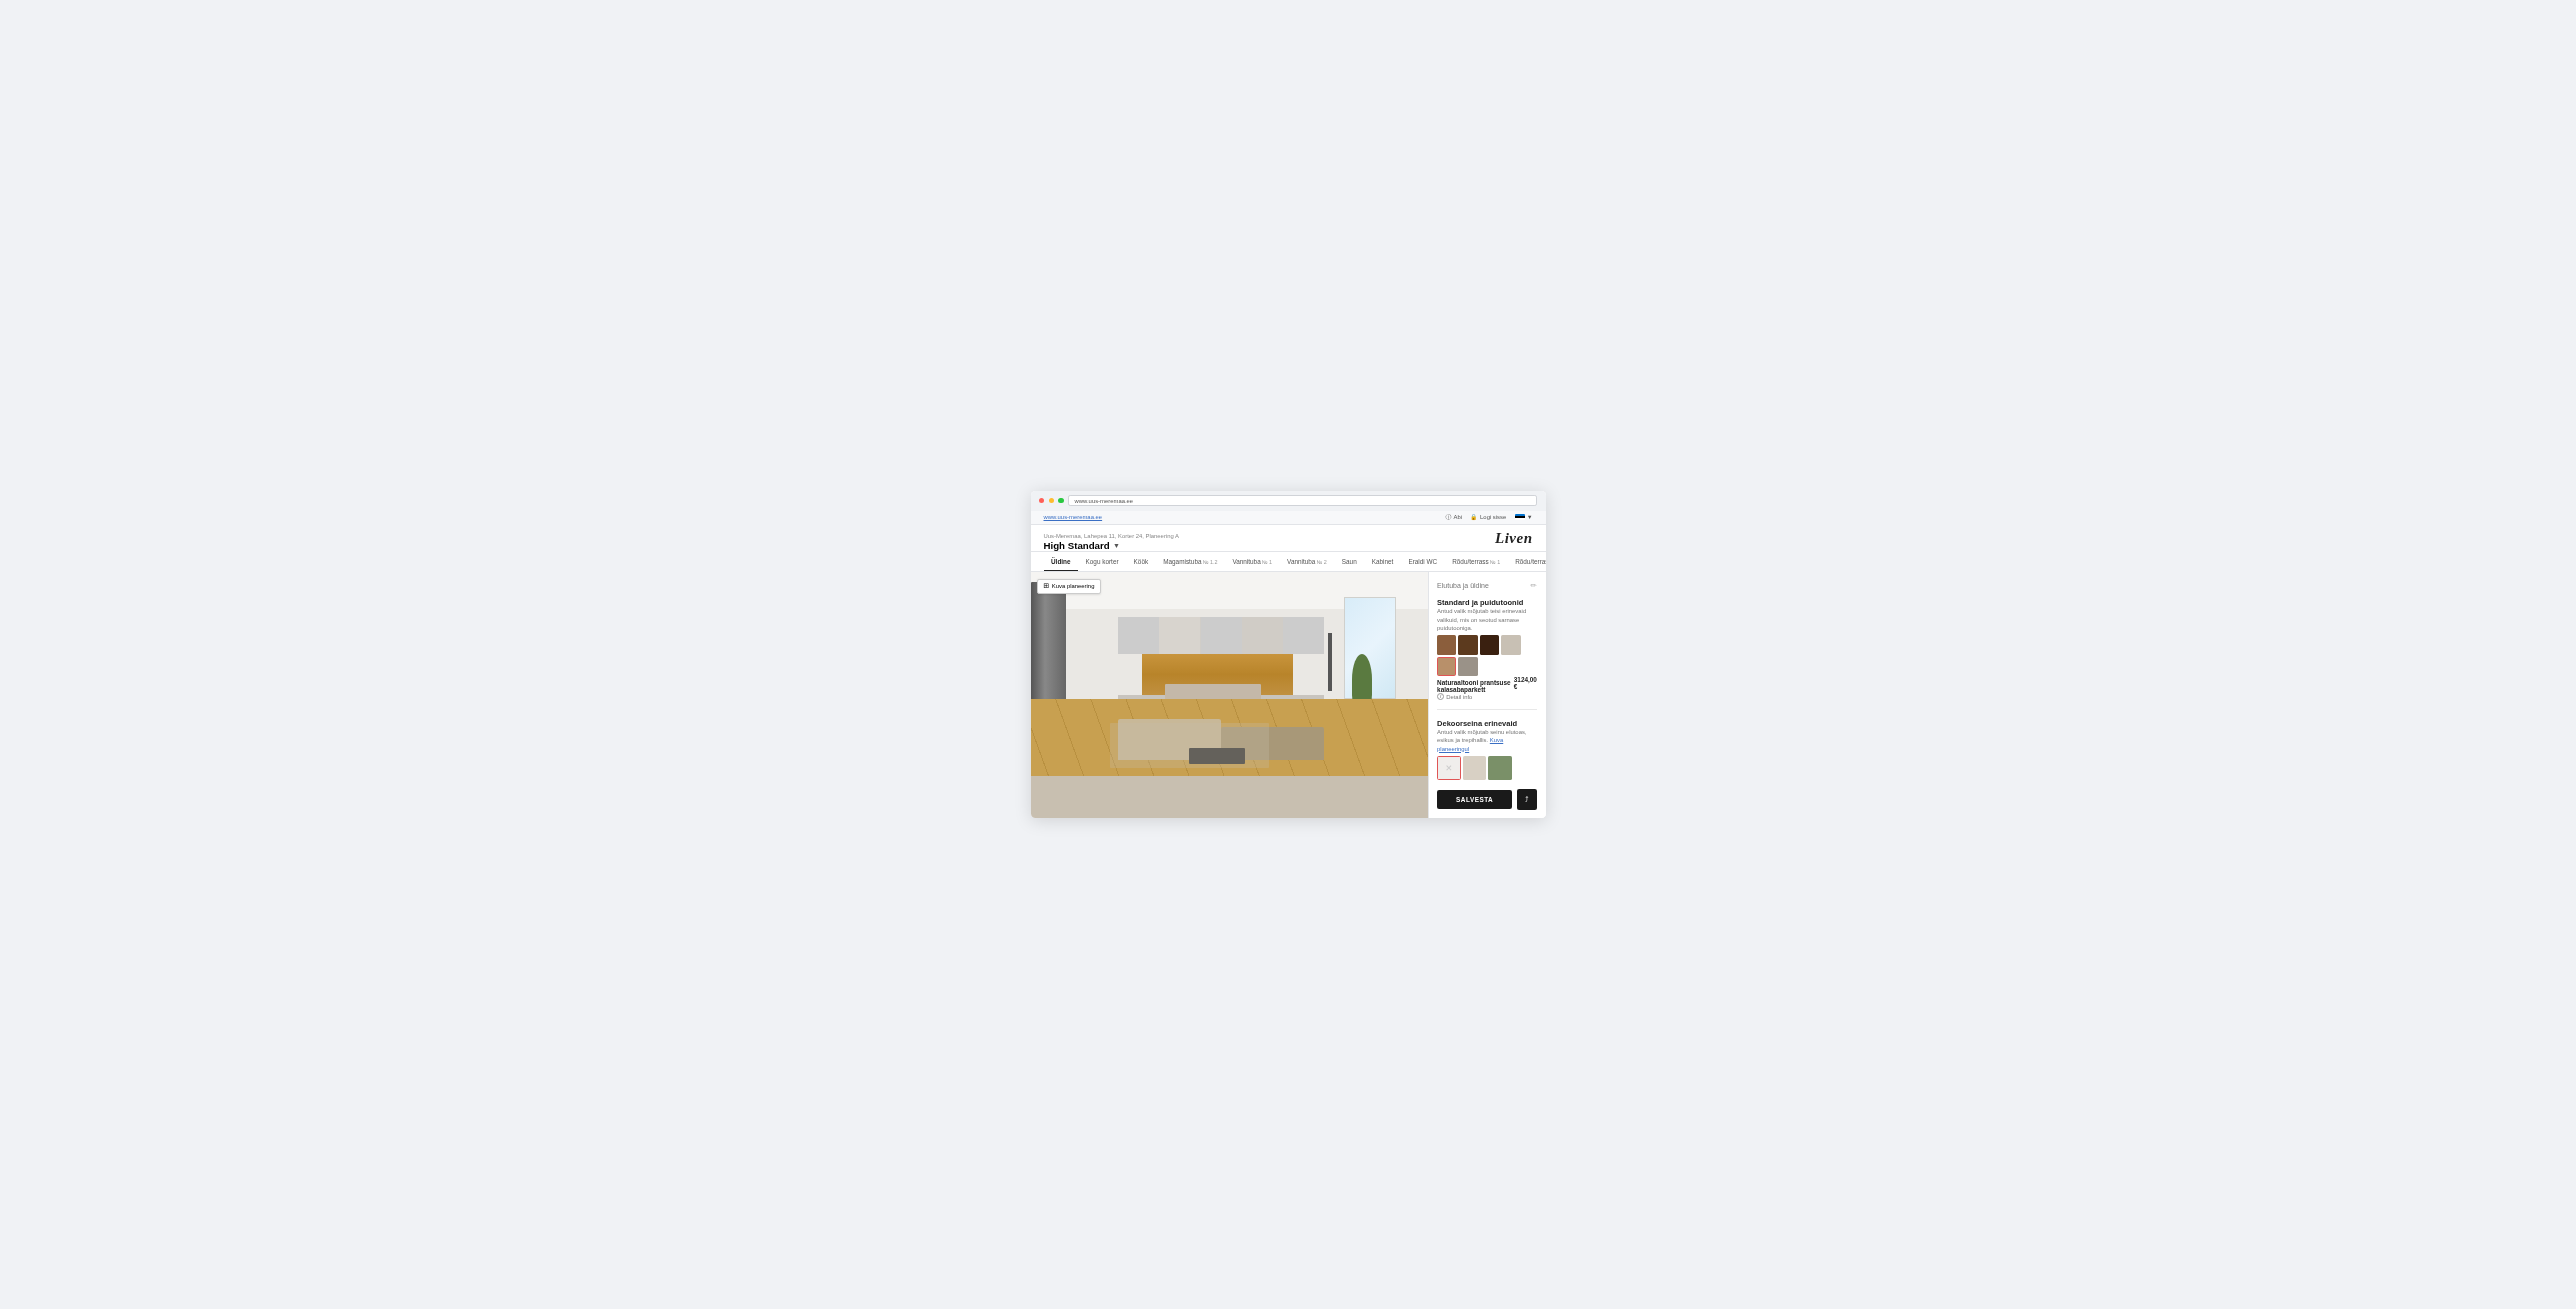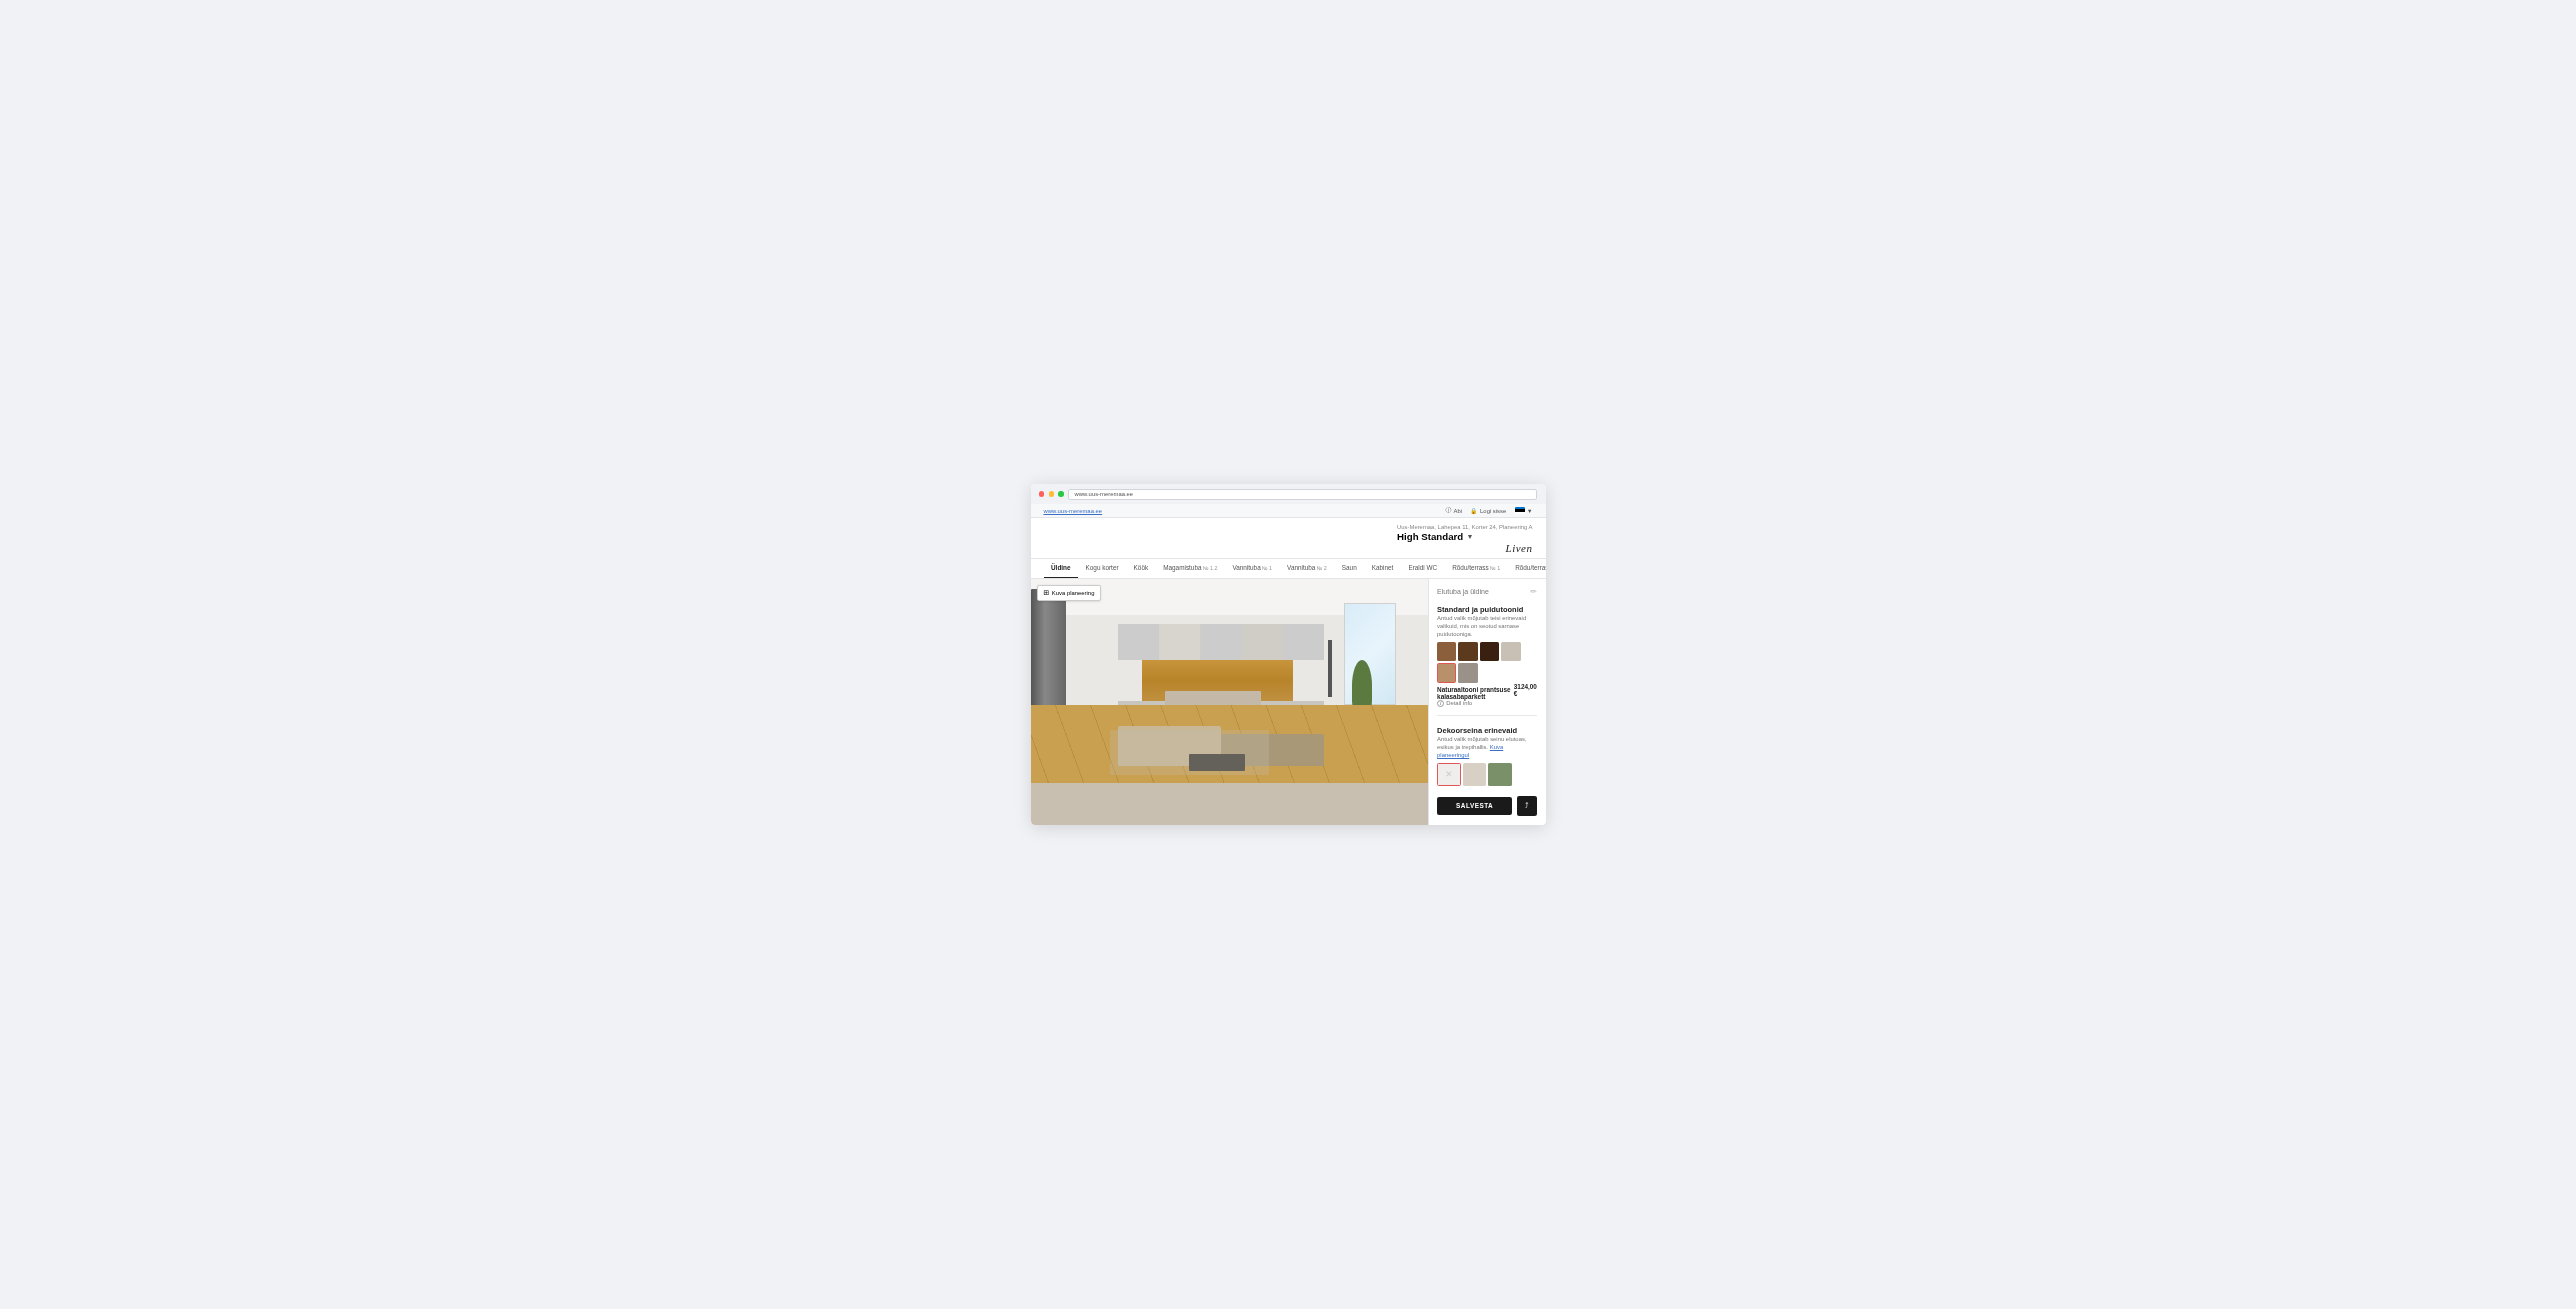--- a/index.html
+++ b/index.html
@@ -9,26 +9,26 @@
     .browser-dot { width: 5.4px; height: 5.4px; border-radius: 50%; }
     .dot-red { background: #ff5f57; }
     .dot-yellow { background: #febc2e; }
     .dot-green { background: #28c840; }
     .address-bar { flex: 1; background: #fff; border: 0.5px solid #d0d3d8; border-radius: 2.1px; padding: 1.6px 5.4px; font-size: 5.9px; color: #555; }
     .header-bar { background: #f7f8fa; border-bottom: 0.5px solid #e2e4e8; padding: 2.1px 13px; display: flex; align-items: center; justify-content: space-between; font-size: 5.9px; color: #555; }
     .header-bar a { color: #3a6fc4; text-decoration: underline; font-size: 5.9px; }
     .header-right { display: flex; align-items: center; gap: 8.6px; }
     .header-right-item { display: flex; align-items: center; gap: 2.1px; cursor: pointer; }
     .flag { width: 9.7px; height: 6.4px; background: linear-gradient(to bottom, #0072CE 33%, #000 33%, #000 66%, #fff 66%); border-radius: 1.1px; display: inline-block; }
-    .brand-header { background: #fff; padding: 5.4px 13px 0 13px; display: flex; align-items: flex-end; justify-content: space-between; border-bottom: 0.5px solid #e2e4e8; flex-direction: column; }
+    .brand-header { background: #fff; padding: 5.4px 13px 0 13px; display: flex; align-items: flex-end; justify-content: space-between; border-bottom: 0.5px solid #e2e4e8; }
     .brand-left { display: flex; flex-direction: column; gap: 1.1px; }
     .breadcrumb-text { font-size: 5.9px; color: #888; }
     .property-title { font-size: 9.7px; font-weight: 700; display: flex; align-items: center; gap: 3.2px; cursor: pointer; }
     .chevron-down { font-size: 7px; color: #555; }
-    .liven-logo { font-family: Georgia, serif; font-size: 11px; font-style: italic; color: #222; letter-spacing: 0.5px; padding-bottom: 4.3px; }
+    .liven-logo { font-family: Georgia, serif; font-size: 15px; font-style: italic; color: #222; letter-spacing: 0.5px; padding-bottom: 4.3px; font-weight: bold; }
     .nav-tabs { background: #fff; border-bottom: 0.5px solid #e2e4e8; padding: 0 13px; display: flex; align-items: center; gap: 0; overflow-x: auto; }
     .nav-tab { padding: 5.4px 7.5px; font-size: 6.4px; color: #555; cursor: pointer; white-space: nowrap; border-bottom: 1.1px solid transparent; }
     .nav-tab.active { color: #222; font-weight: 600; border-bottom: 1.1px solid #222; }
     .nav-tab-badge { font-size: 5.4px; color: #999; margin-left: 1.1px; }
     .content-area { display: flex; background: #fff; }
     .image-panel { flex: 1; position: relative; min-height: 204px; background: #c8bfb0; overflow: hidden; }
     .room-scene { width: 100%; height: 204px; position: relative; overflow: hidden; }
     .plan-button { position: absolute; top: 6.4px; left: 6.4px; background: #fff; border: 0.5px solid #ccc; border-radius: 2.1px; padding: 2.7px 5.4px; font-size: 5.9px; display: flex; align-items: center; gap: 2.7px; cursor: pointer; box-shadow: 0 0.5px 2.1px rgba(0,0,0,0.1); }
     .plan-icon { font-size: 7px; }
     .sidebar-panel { width: 118px; background: #fff; border-left: 0.5px solid #e2e4e8; padding: 8.6px; display: flex; flex-direction: column; gap: 7.5px; overflow-y: auto; }

